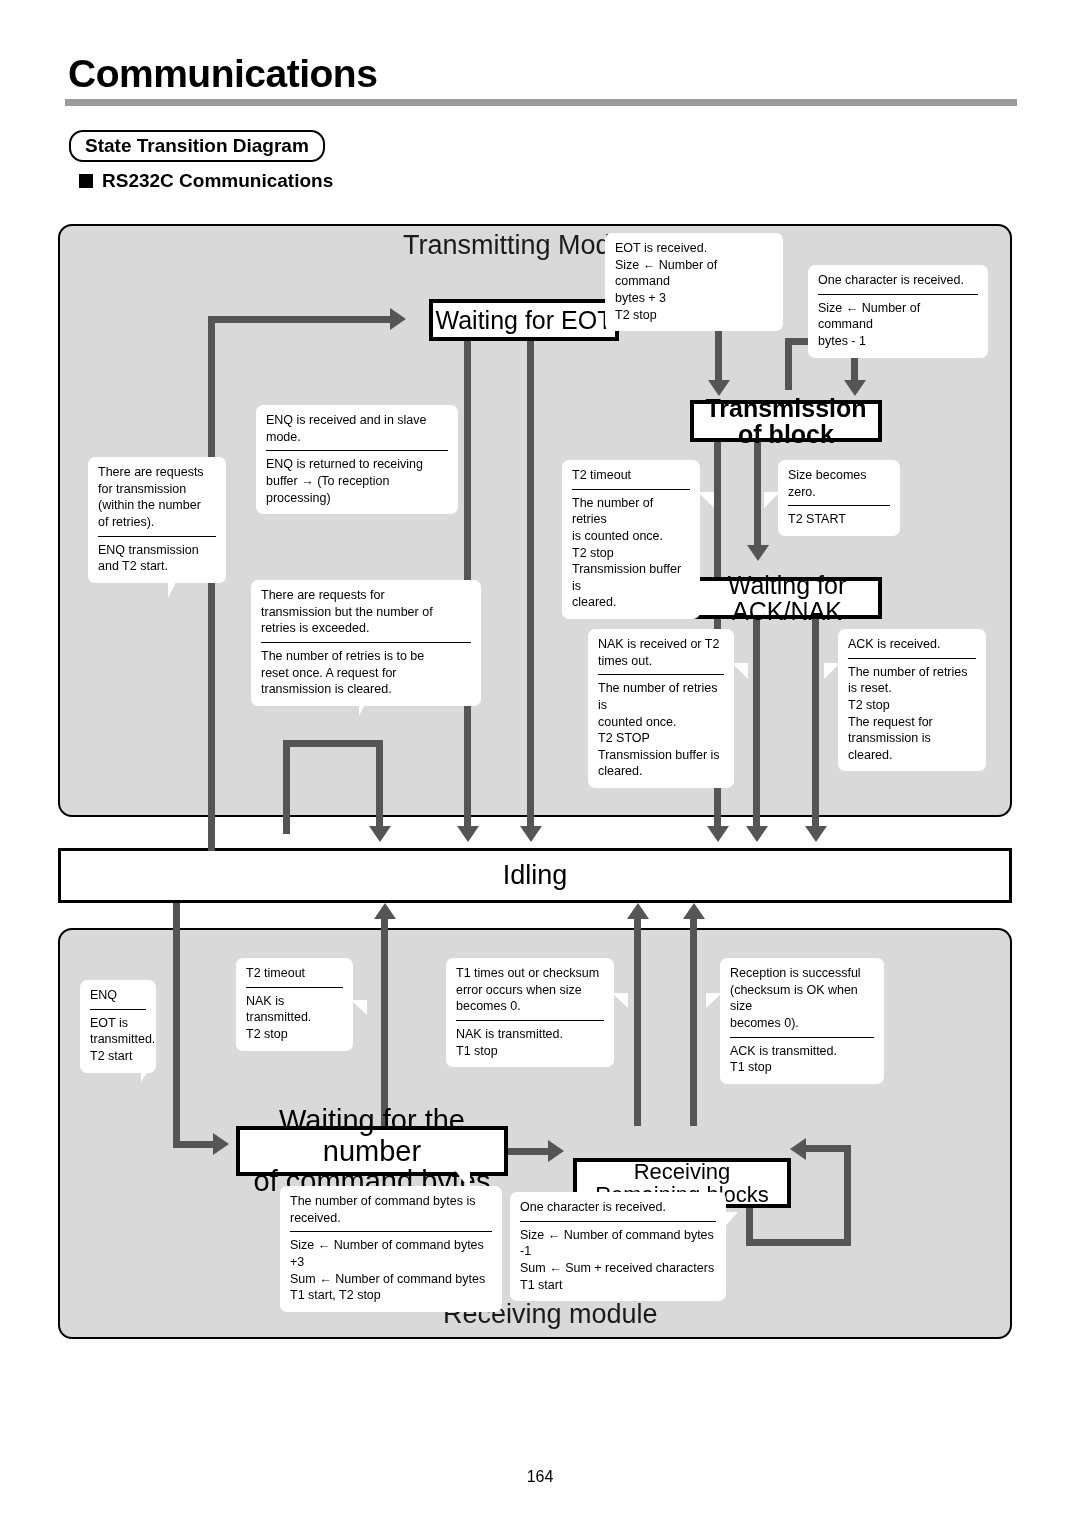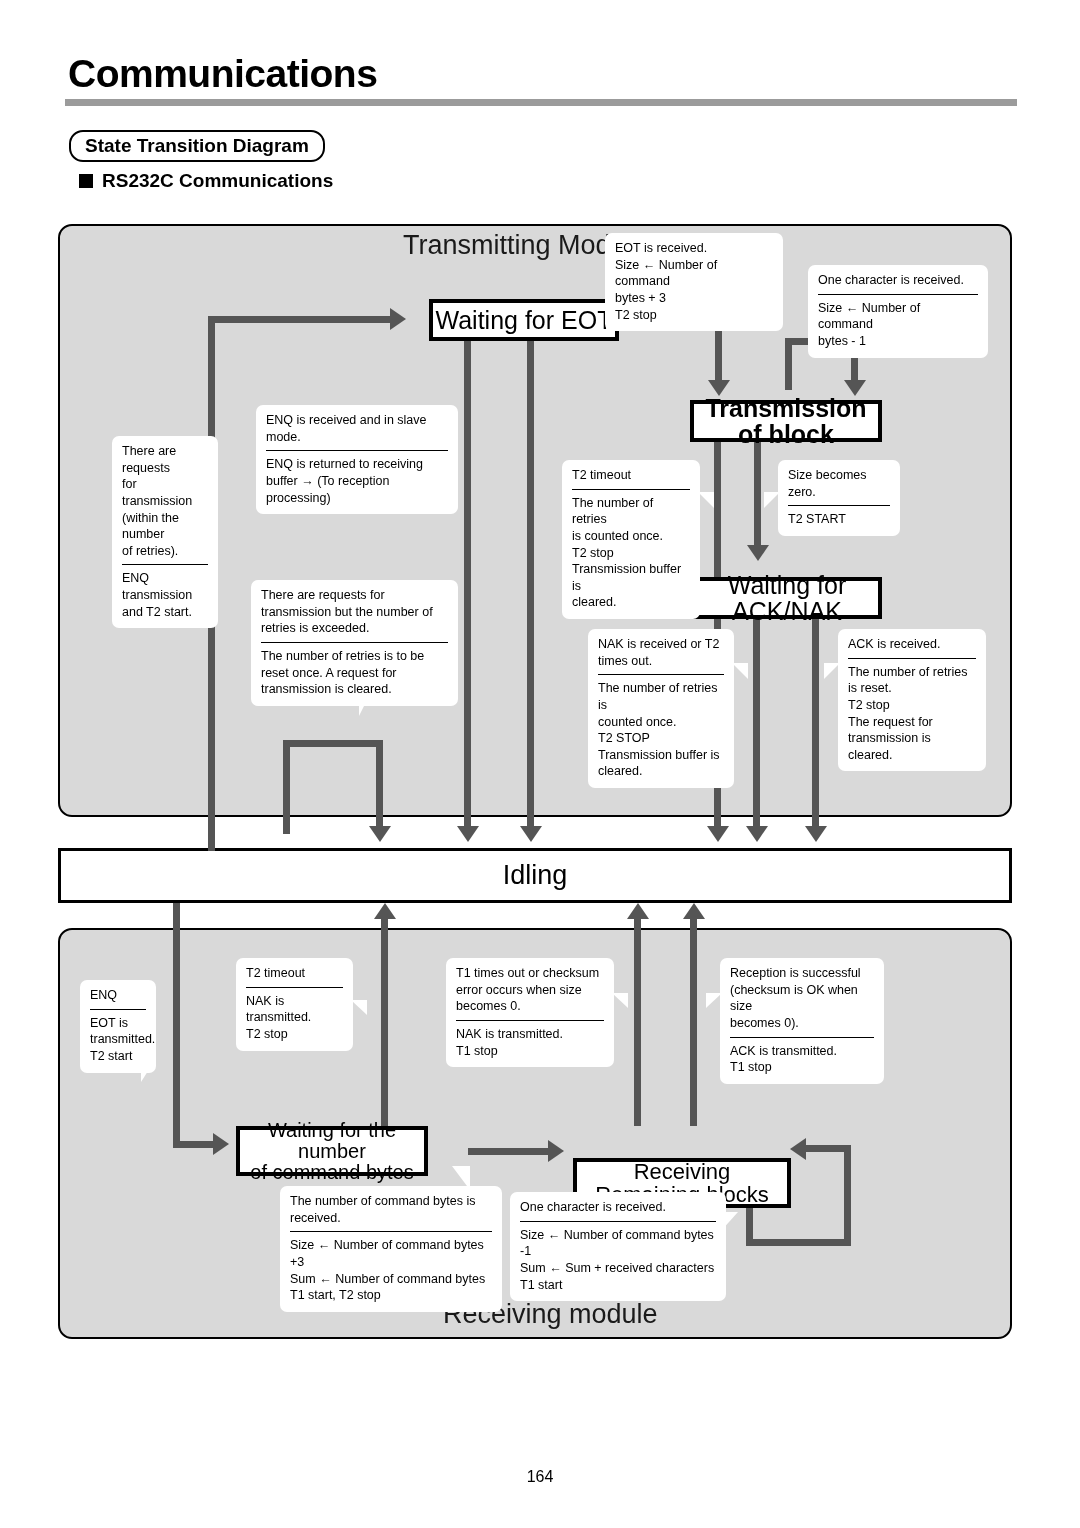--- a/index.html
+++ b/index.html
@@ -26,21 +26,21 @@
   #tx-label{left:403px;top:230px;}
   #rx-label{left:443px;top:1299px;}
 
   
   .state{position:absolute;background:#fff;border:4px solid #000;box-sizing:border-box;
          display:flex;align-items:center;justify-content:center;text-align:center;
          font-size:25px;line-height:1.05;z-index:6;}
   #state-eot{left:413px;top:299px;width:190px;height:42px;margin-left:16px;}
   #state-txblock{left:690px;top:400px;width:192px;height:42px;font-weight:bold;}
   #state-acknak{left:692px;top:577px;width:190px;height:42px;}
-  #state-waitbytes{left:236px;top:1126px;width:192px;height:50px;font-size:20px;}
+  #state-waitbytes{left:236px;top:1126px;width:272px;height:50px;font-size:29px;}
   #state-recvblocks{left:573px;top:1158px;width:218px;height:50px;font-size:22px;}
 
   
   .callout{position:absolute;background:#fff;border-radius:7px;padding:7px 10px 8px 10px;
            box-sizing:border-box;font-size:12.5px;line-height:1.33;z-index:8;}
   .callout .sep{height:0;border-top:1.4px solid #000;margin:5px 0 5px 0;}
   .callout .ln{white-space:normal;}
   .tail{position:absolute;width:0;height:0;z-index:7;}
 
   
@@ -113,41 +113,41 @@
   <div class="tail" style="left:666px;top:290px;border-left:16px solid #fff;border-bottom:26px solid transparent;"></div>
 
   <div class="callout" id="c-one-char-top" style="left:808px;top:265px;width:180px;">
     <div class="ln">One character is received.</div>
     <div class="sep"></div>
     <div class="ln">Size ← Number of command</div>
     <div class="ln">bytes - 1</div>
   </div>
   <div class="tail" style="left:843px;top:325px;border-right:18px solid #fff;border-bottom:24px solid transparent;"></div>
 
-  <div class="callout" id="c-requests-within" style="left:88px;top:436px;width:106px;margin-left:24px;">
+  <div class="callout" id="c-requests-within" style="left:88px;top:457px;width:138px;">
     <div class="ln">There are requests</div>
     <div class="ln">for transmission</div>
     <div class="ln">(within the number</div>
     <div class="ln">of retries).</div>
     <div class="sep"></div>
     <div class="ln">ENQ transmission</div>
     <div class="ln">and T2 start.</div>
   </div>
   <div class="tail" style="left:168px;top:570px;border-left:14px solid #fff;border-bottom:28px solid transparent;"></div>
 
   <div class="callout" id="c-enq-slave" style="left:256px;top:405px;width:202px;">
     <div class="ln">ENQ is received and in slave</div>
     <div class="ln">mode.</div>
     <div class="sep"></div>
     <div class="ln">ENQ is returned to receiving</div>
     <div class="ln">buffer → (To reception</div>
     <div class="ln">processing)</div>
   </div>
 
-  <div class="callout" id="c-retries-exceeded" style="left:251px;top:580px;width:207px;">
+  <div class="callout" id="c-retries-exceeded" style="left:251px;top:580px;width:230px;">
     <div class="ln">There are requests for</div>
     <div class="ln">transmission but the number of</div>
     <div class="ln">retries is exceeded.</div>
     <div class="sep"></div>
     <div class="ln">The number of retries is to be</div>
     <div class="ln">reset once.  A request for</div>
     <div class="ln">transmission is cleared.</div>
   </div>
   <div class="tail" style="left:359px;top:688px;border-left:14px solid #fff;border-bottom:28px solid transparent;"></div>
 

